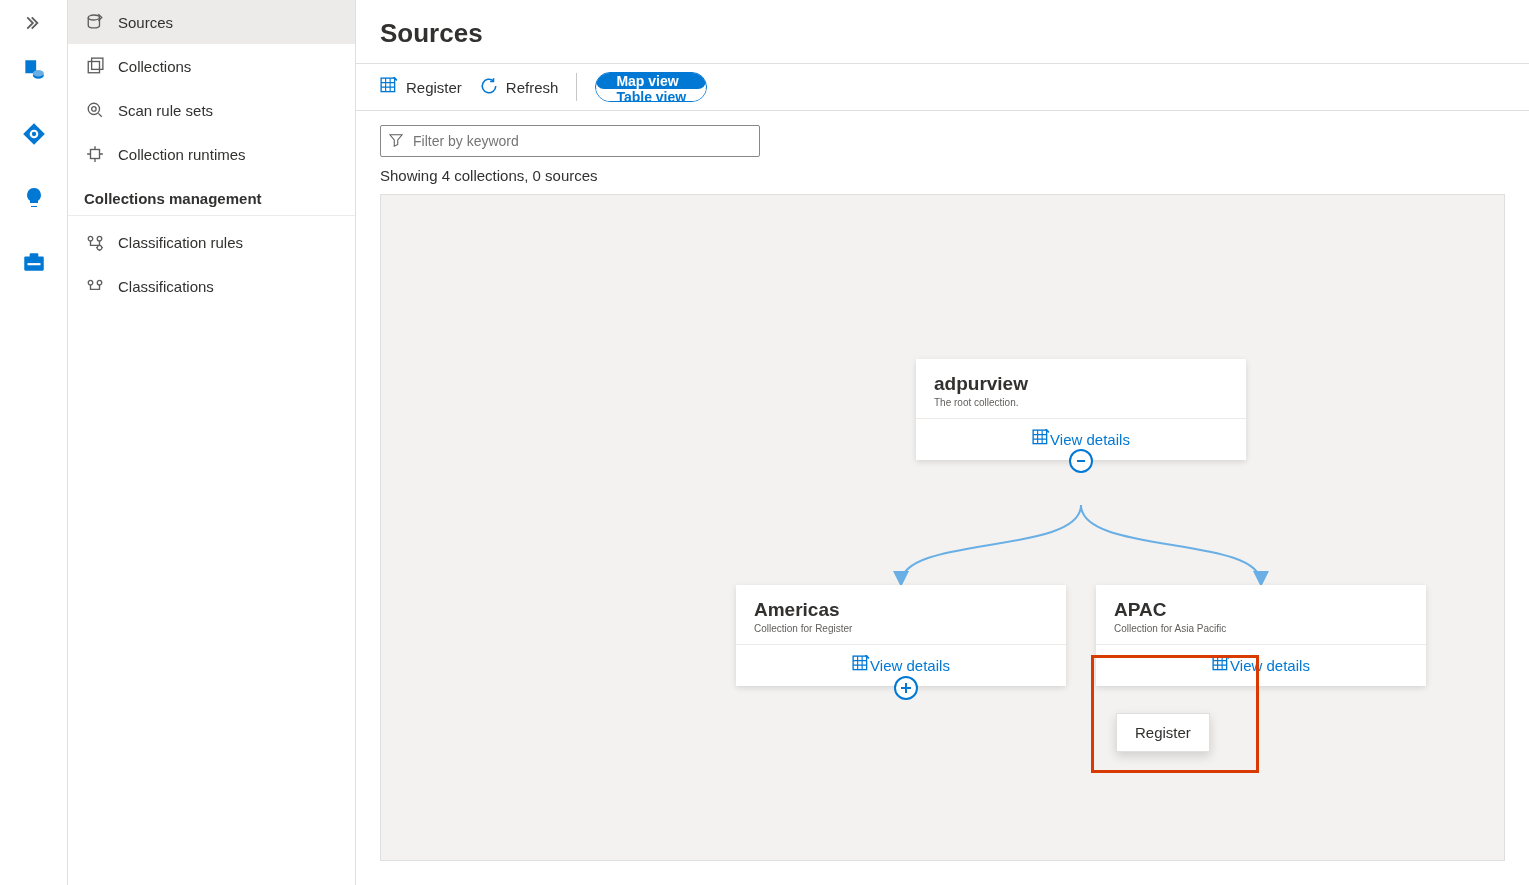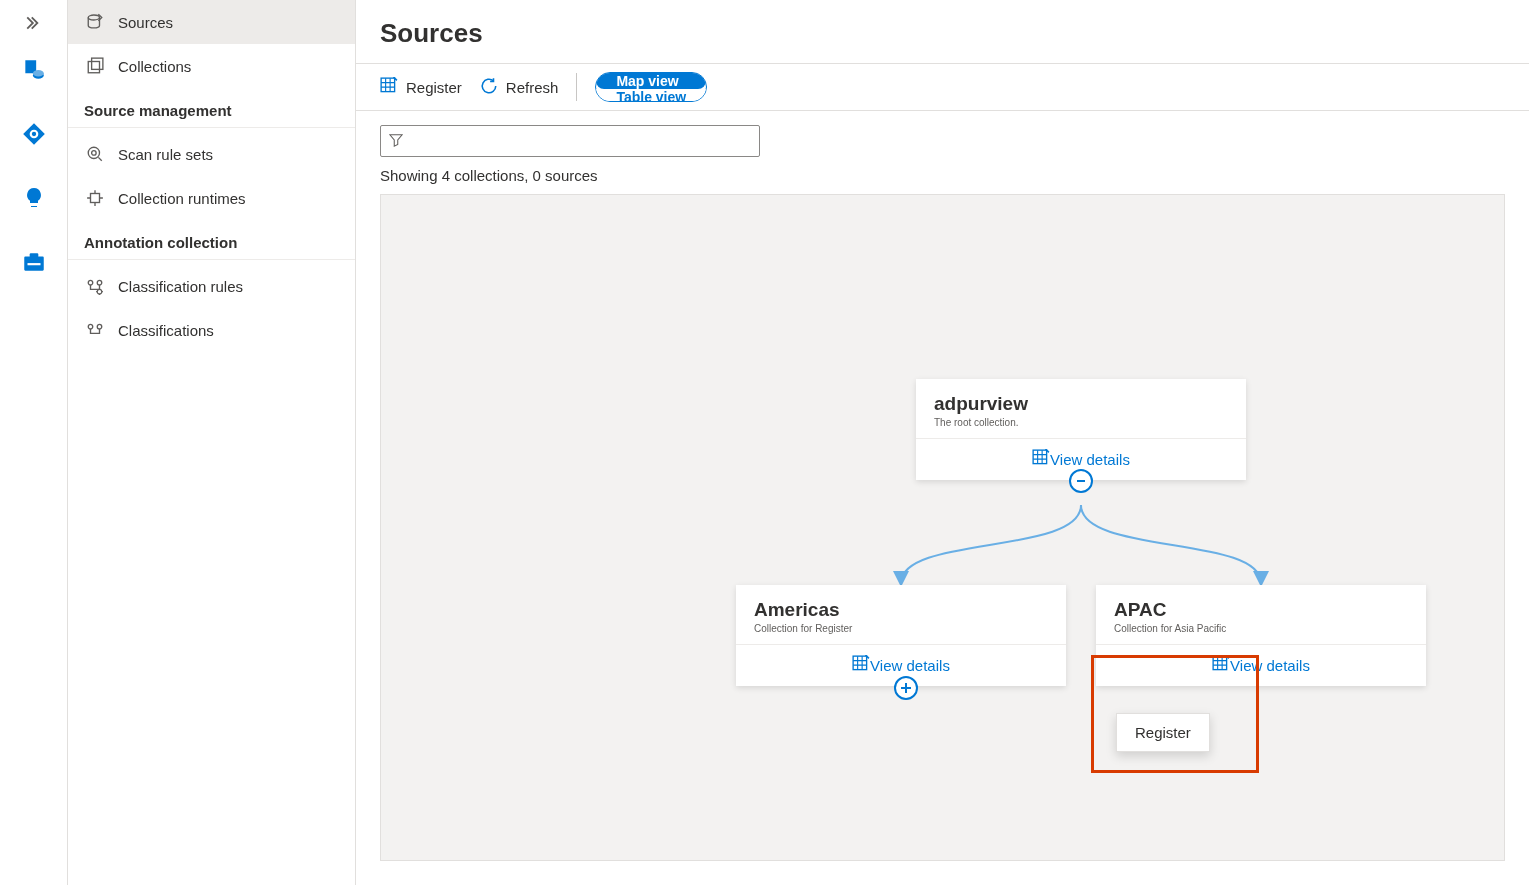--- a/index.html
+++ b/index.html
@@ -174,42 +174,41 @@
   <div class="item">
     <span class="ic">
       <svg width="18" height="18" viewBox="0 0 16 16">
           <rect x="2" y="4" width="10" height="10" fill="none" stroke="#605e5c" stroke-width="1.2"></rect>
           <rect x="5" y="1" width="10" height="10" fill="none" stroke="#605e5c" stroke-width="1.2"></rect>
         </svg>
     </span>
     <span>Collections</span>
   </div>
 
-  <div class="section-header">Source management</div>
   <div class="item">
     <span class="ic">
       <svg width="18" height="18" viewBox="0 0 16 16">
           <circle cx="7" cy="7" r="5" fill="none" stroke="#605e5c" stroke-width="1.2"></circle>
           <circle cx="7" cy="7" r="2" fill="none" stroke="#605e5c" stroke-width="1.2"></circle>
           <path d="M11 11l3 3" stroke="#605e5c" stroke-width="1.2"></path>
         </svg>
     </span>
     <span>Scan rule sets</span>
   </div>
   <div class="item">
     <span class="ic">
       <svg width="18" height="18" viewBox="0 0 16 16">
           <rect x="4" y="4" width="8" height="8" fill="none" stroke="#605e5c" stroke-width="1.2"></rect>
           <path d="M8 1v3M8 12v3M1 8h3M12 8h3" stroke="#605e5c" stroke-width="1.2"></path>
         </svg>
     </span>
     <span>Collection runtimes</span>
   </div>
 
-  <div class="section-header">Annotation collection</div>
+  <div class="section-header">Collections management</div>
   <div class="item">
     <span class="ic">
       <svg width="18" height="18" viewBox="0 0 16 16">
           <circle cx="4" cy="5" r="2" fill="none" stroke="#605e5c" stroke-width="1.2"></circle>
           <circle cx="12" cy="5" r="2" fill="none" stroke="#605e5c" stroke-width="1.2"></circle>
           <path d="M4 7v4h8V7" fill="none" stroke="#605e5c" stroke-width="1.2"></path>
           <circle cx="12" cy="13" r="2" fill="none" stroke="#605e5c" stroke-width="1"></circle>
           <path d="M12 11v-1M12 16v-1M10 13h-1M15 13h-1" stroke="#605e5c" stroke-width="1"></path>
         </svg>
     </span>
@@ -257,28 +256,29 @@
     </div>
   </div>
 
   <div class="filter-row">
     <div class="filter-input">
       <span style="margin-right:8px;">
         <svg width="14" height="14" viewBox="0 0 16 16">
             <path d="M1 2h14l-5 6v5l-4 2V8L1 2z" fill="none" stroke="#605e5c" stroke-width="1.2"></path>
           </svg>
       </span>
+      <input type="text" placeholder="Filter by keyword" style="">
     </div>
   </div>
 
   <div class="status-line">Showing 4 collections, 0 sources</div>
 
   <div class="canvas">
 
-    <div class="node" style="left:535px; top:184px;">
+    <div class="node" style="left:535px; top:164px;">
       <div class="node-body">
         <div class="node-title">adpurview</div>
         <div class="node-desc">The root collection.</div>
       </div>
       <div class="node-foot">
         <span class="reg-ic">
           <svg width="18" height="18" viewBox="0 0 16 16">
               <rect x="1" y="1" width="12" height="12" fill="none" stroke="#0078d4" stroke-width="1.2"></rect>
               <path d="M1 5h12M5 1v12M9 1v12M1 9h12" stroke="#0078d4" stroke-width="1"></path>
               <path d="M12 0l3 3" stroke="#0078d4" stroke-width="1.4"></path>

